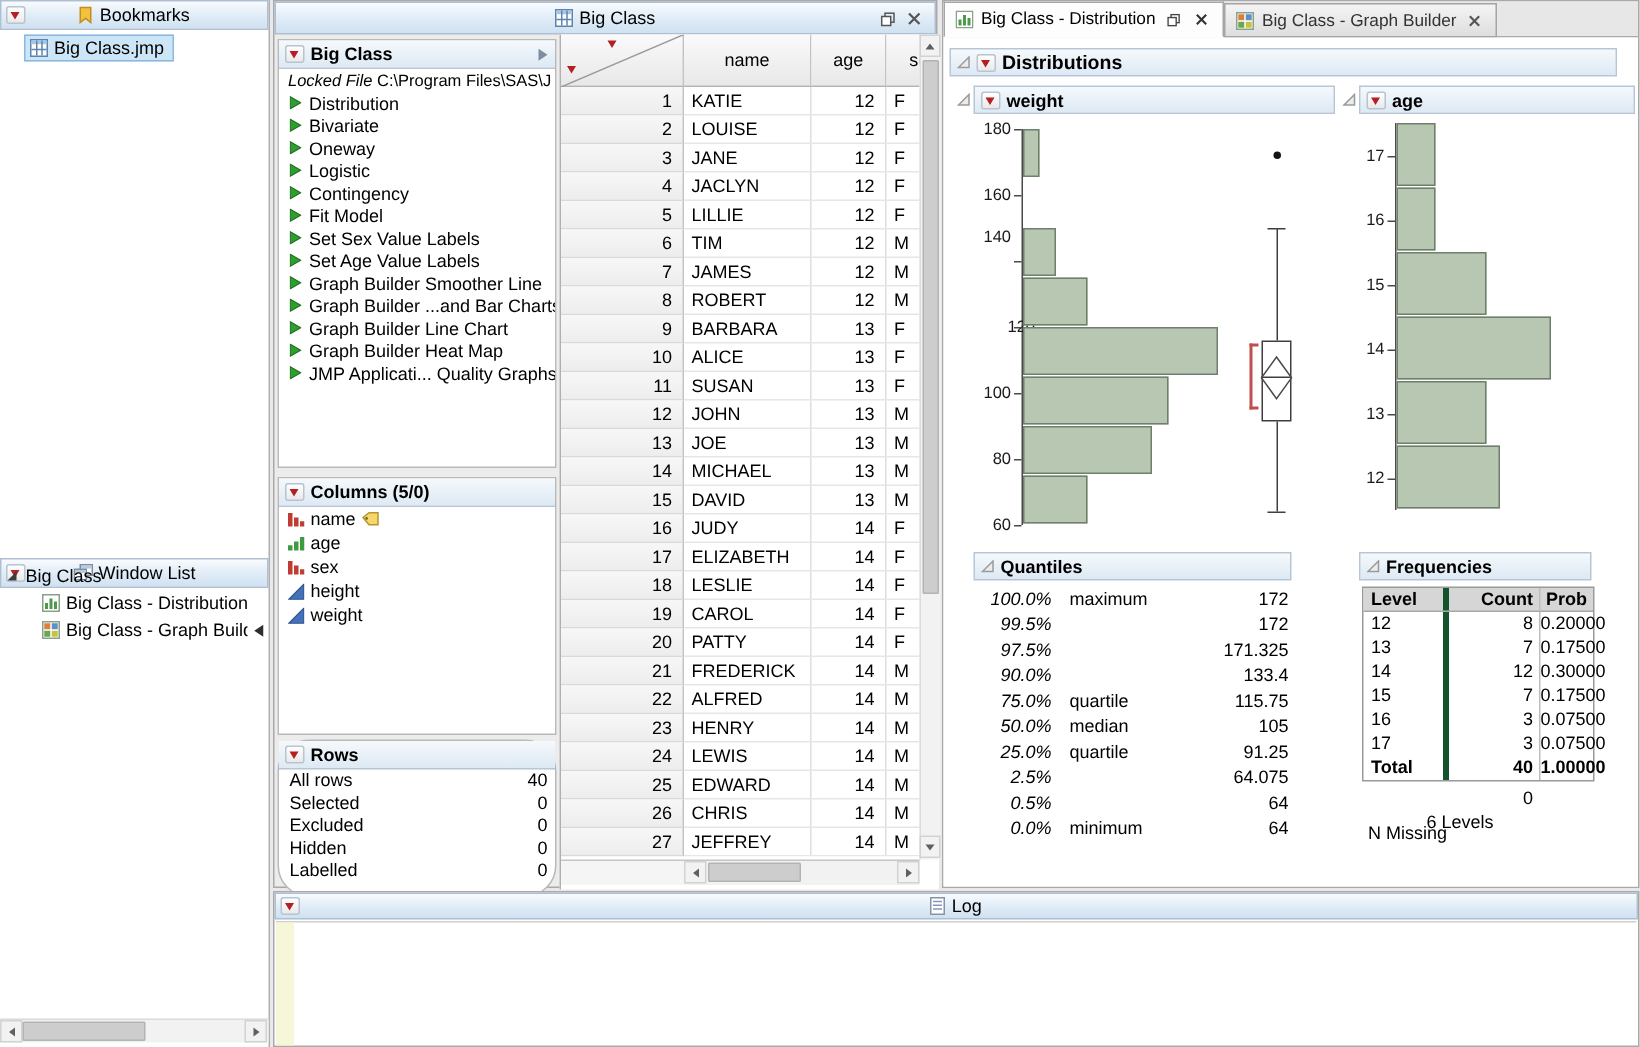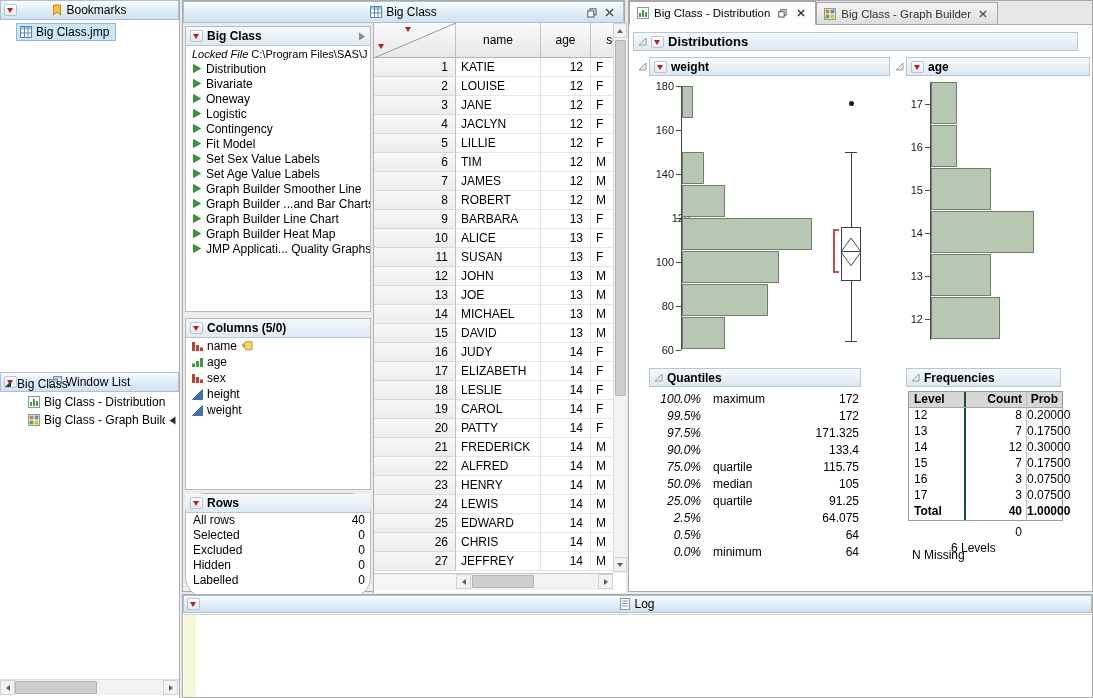--- a/index.html
+++ b/index.html
@@ -111,21 +111,21 @@
 .q-table { position:absolute; left:24px; top:366px; width:208px; }
 .q-row { display:flex; height:17px; line-height:17px; }
 .q-pct { width:48px; text-align:right; flex:0 0 auto;font-style:italic; }
 .q-label { width:68px; padding-left:12px; flex:0 0 auto; }
 .q-value { flex:1; text-align:right; padding-right:2px; }
 
 .f-table { position:absolute; left:279px; top:366px; width:155px; border:1px solid #9a9a9a; }
 .f-row { display:flex; height:16px; line-height:15px; }
 .f-row.hdr { background:#d6d6d6; font-weight:bold; border-bottom:1px solid #a8a8a8; }
 .f-row.total-row { font-weight:bold; }
-.f-level { width:57px; padding-left:5px; border-right:2px solid #14532d; flex:0 0 auto; }
+.f-level { width:57px; padding-left:5px; border-right:4px solid #14532d; flex:0 0 auto; }
 .f-count { width:45px; text-align:right; padding-right:4px; border-right:1px solid #bdbdbd; flex:0 0 auto;margin-left:16px; }
 .f-prob { flex:1; text-align:right; padding-right:4px; }
 .nmiss { position:absolute; left:283px; top:500px; display:flex; width:110px; }
 .nmiss .lab { flex:1;margin-top:23px; }
 .levels-note { position:absolute; left:322px; top:516px; }
 
 
 .log-panel { left:182px; top:594px; width:911px; height:104px; background:#fff; border:1px solid #a9a9a9; }
 .log-titlebar { height:18px; }
 .log-content { position:absolute; left:1px; top:19px; width:907px; height:82px; background:#fff; border-top:1px solid #cfcfcf; }
@@ -794,21 +794,21 @@
       <div class="plot" style="left:22px; top:54px; width:250px; height:294px;">
           <div class="axis-v" style="left: 30px; top: 7px; height: 264px;"></div>
           <div class="tick-lab" style="left: 0px; top: 264px; width: 23px;">60</div>
           <div class="tick-mk" style="left: 25px; top: 271px; width: 5px;"></div>
           <div class="tick-lab" style="left: 0px; top: 220px; width: 23px;">80</div>
           <div class="tick-mk" style="left: 25px; top: 227px; width: 5px;"></div>
           <div class="tick-lab" style="left: 0px; top: 176px; width: 23px;">100</div>
           <div class="tick-mk" style="left: 25px; top: 183px; width: 5px;"></div>
           <div class="tick-lab" style="left: 16px; top: 132px; width: 23px;">120</div>
           <div class="tick-mk" style="left: 25px; top: 139px; width: 5px;"></div>
-          <div class="tick-lab" style="left: 0px; top: 88px; width: 23px;">140</div>
+          <div class="tick-lab" style="left: 0px; top: 72px; width: 23px;">140</div>
           <div class="tick-mk" style="left: 25px; top: 95px; width: 5px;"></div>
           <div class="tick-lab" style="left: 0px; top: 44px; width: 23px;">160</div>
           <div class="tick-mk" style="left: 25px; top: 51px; width: 5px;"></div>
           <div class="tick-lab" style="left: 0px; top: 0px; width: 23px;">180</div>
           <div class="tick-mk" style="left: 25px; top: 7px; width: 5px;"></div>
           <div class="hbar" style="left: 31px; top: 238px; width: 43.2px; height: 32px; background: rgb(184, 199, 178); border-color: rgb(110, 127, 107);"></div>
           <div class="hbar" style="left: 31px; top: 205px; width: 86.4px; height: 32px; background: rgb(184, 199, 178); border-color: rgb(110, 127, 107);"></div>
           <div class="hbar" style="left: 31px; top: 172px; width: 97.2px; height: 32px; background: rgb(184, 199, 178); border-color: rgb(110, 127, 107);"></div>
           <div class="hbar" style="left: 31px; top: 139px; width: 129.6px; height: 32px; background: rgb(184, 199, 178); border-color: rgb(110, 127, 107);"></div>
           <div class="hbar" style="left: 31px; top: 106px; width: 43.2px; height: 32px; background: rgb(184, 199, 178); border-color: rgb(110, 127, 107);"></div>

